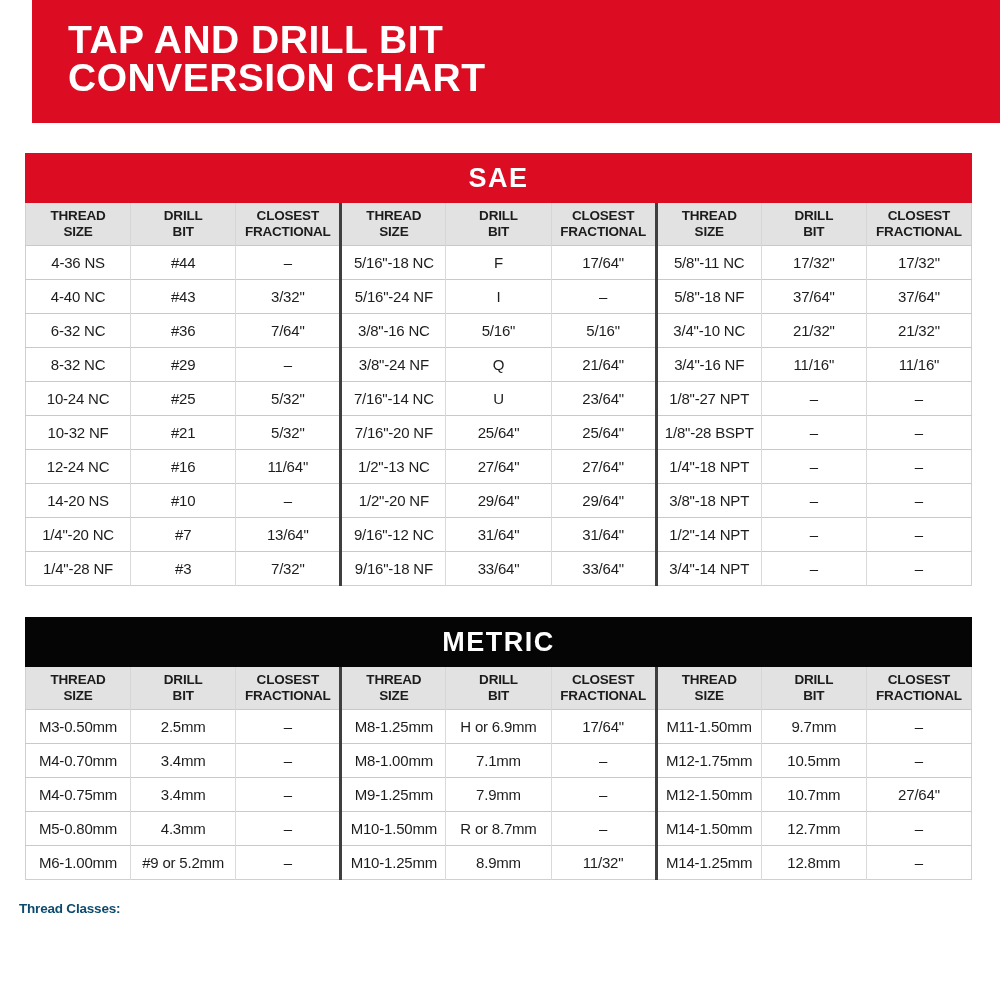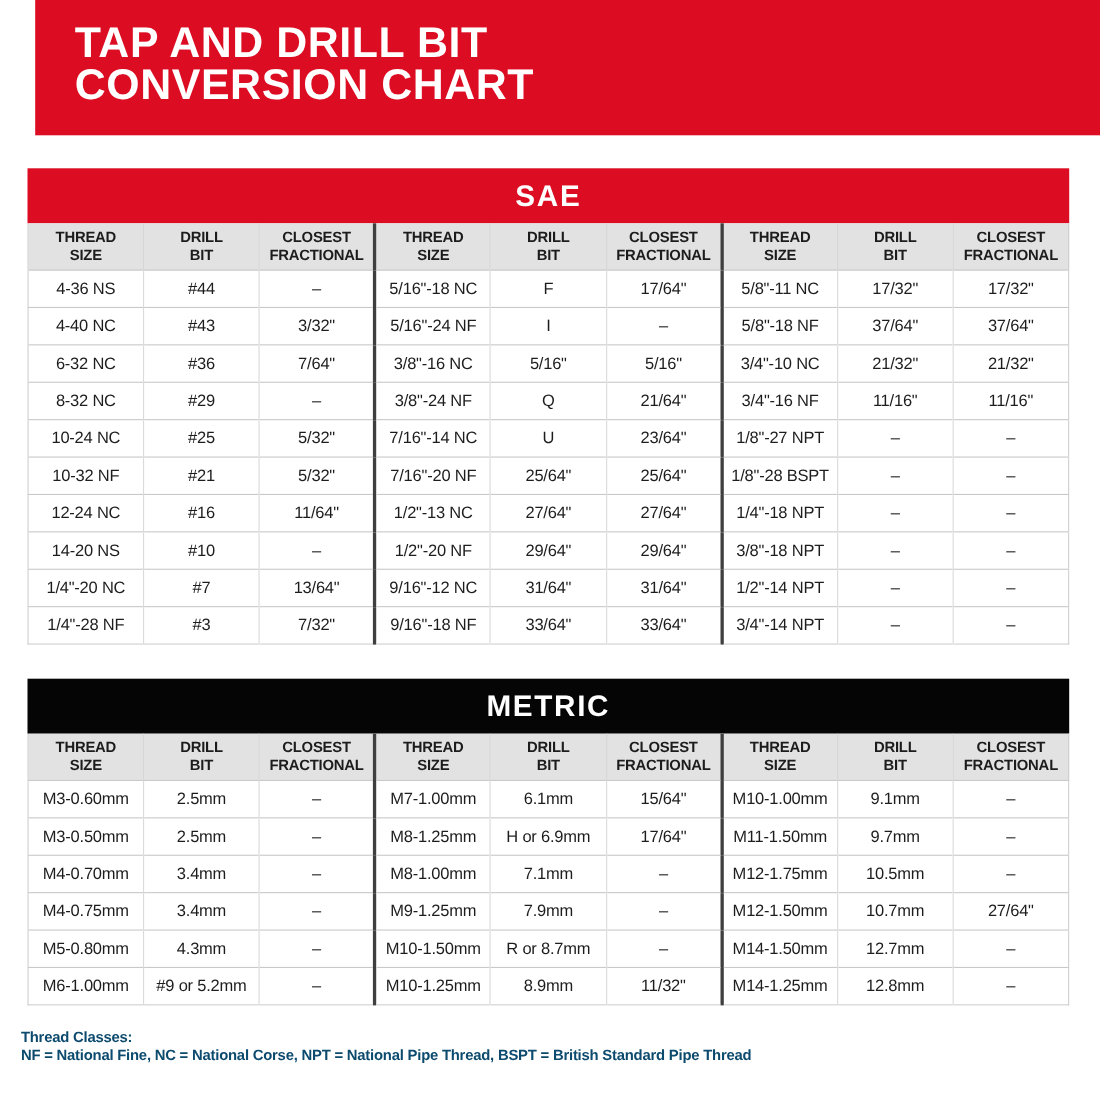--- a/index.html
+++ b/index.html
@@ -263,31 +263,20 @@
             <th class="group-start">THREAD
 SIZE</th>
             <th>DRILL
 BIT</th>
             <th>CLOSEST
 FRACTIONAL</th>
           </tr>
         </thead>
         <tbody>
           <tr>
-            <td>M3-0.60mm</td>
-            <td>2.5mm</td>
-            <td>–</td>
-            <td class="group-start">M7-1.00mm</td>
-            <td>6.1mm</td>
-            <td>15/64"</td>
-            <td class="group-start">M10-1.00mm</td>
-            <td>9.1mm</td>
-            <td>–</td>
-          </tr>
-          <tr>
             <td>M3-0.50mm</td>
             <td>2.5mm</td>
             <td>–</td>
             <td class="group-start">M8-1.25mm</td>
             <td>H or 6.9mm</td>
             <td>17/64"</td>
             <td class="group-start">M11-1.50mm</td>
             <td>9.7mm</td>
             <td>–</td>
           </tr>
@@ -334,16 +323,15 @@
             <td class="group-start">M14-1.25mm</td>
             <td>12.8mm</td>
             <td>–</td>
           </tr>
         </tbody>
       </table>
   </section>
 
   <footer class="footnote">
     <div>Thread Classes:</div>
-    <div>NF = National Fine, NC = National Corse, NPT = National Pipe Thread, BSPT = British Standard Pipe Thread</div>
   </footer>
 
 </div>
 
 </body></html>

